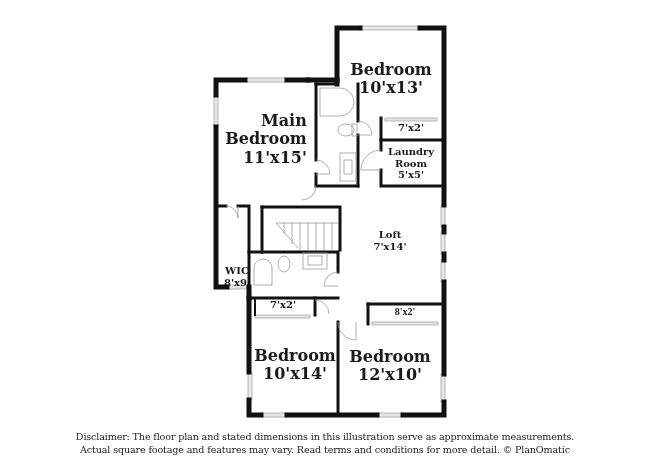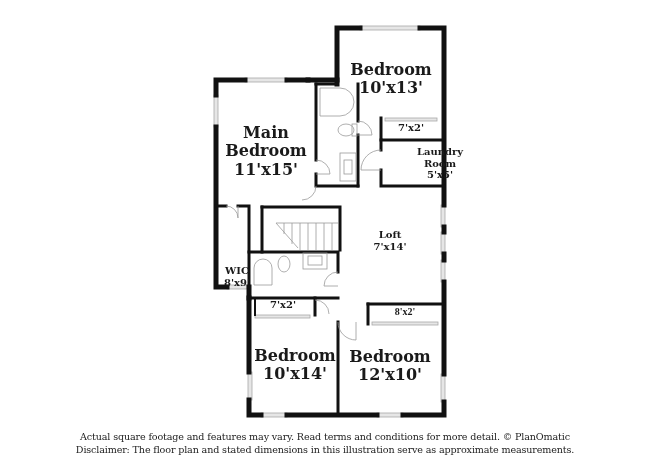--- a/index.html
+++ b/index.html
@@ -131,31 +131,31 @@
     <rect x="303" y="253" width="24" height="16"></rect>
     <rect x="308" y="256" width="14" height="9"></rect>
   </g>
 </svg>
 
 <div class="room-label fs13" style="left:391px; top:61px;">
   <span class="name">Bedroom</span>
   <span class="dim">10'x13'</span>
 </div>
 
-<div class="room-label fs13" style="left:266px; top:124px;">
+<div class="room-label fs13" style="left:266px; top:112px;text-align:right;">
   <span class="name">Main</span>
   <span class="name">Bedroom</span>
   <span class="dim">11'x15'</span>
 </div>
 
 <div class="room-label fs12" style="left:411px; top:122px;">
   <span class="dim">7'x2'</span>
 </div>
 
-<div class="room-label fs10" style="left:411px; top:146px;margin-left:29px;">
+<div class="room-label fs10" style="left:411px; top:146px;">
   <span class="name">Laundry</span>
   <span class="name">Room</span>
   <span class="dim">5'x5'</span>
 </div>
 
 <div class="room-label fs12" style="left:237px; top:227px;margin-top:38px;">
   <span class="name">WIC</span>
   <span class="dim">8'x9'</span>
 </div>
 
@@ -176,15 +176,15 @@
   <span class="name">Bedroom</span>
   <span class="dim">10'x14'</span>
 </div>
 
 <div class="room-label fs13" style="left:390px; top:348px;">
   <span class="name">Bedroom</span>
   <span class="dim">12'x10'</span>
 </div>
 
 <div class="disclaimer">
+  <span>Disclaimer: The floor plan and stated dimensions in this illustration serve as approximate measurements.</span>
   <span>Actual square footage and features may vary. Read terms and conditions for more detail. © PlanOmatic</span>
-  <span>Disclaimer: The floor plan and stated dimensions in this illustration serve as approximate measurements.</span>
 </div>
 
 </body></html>

